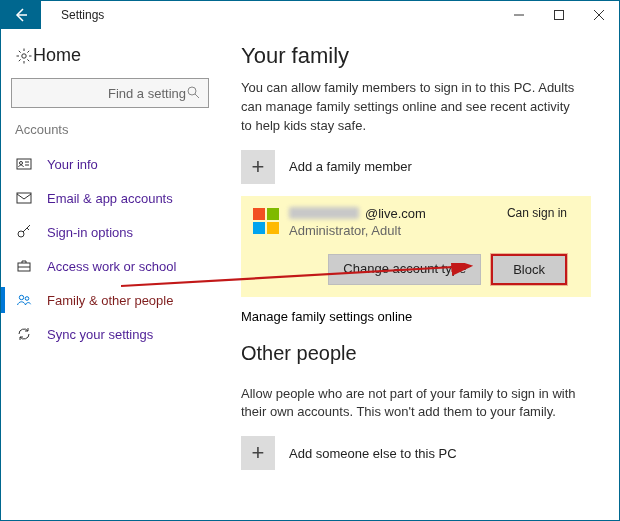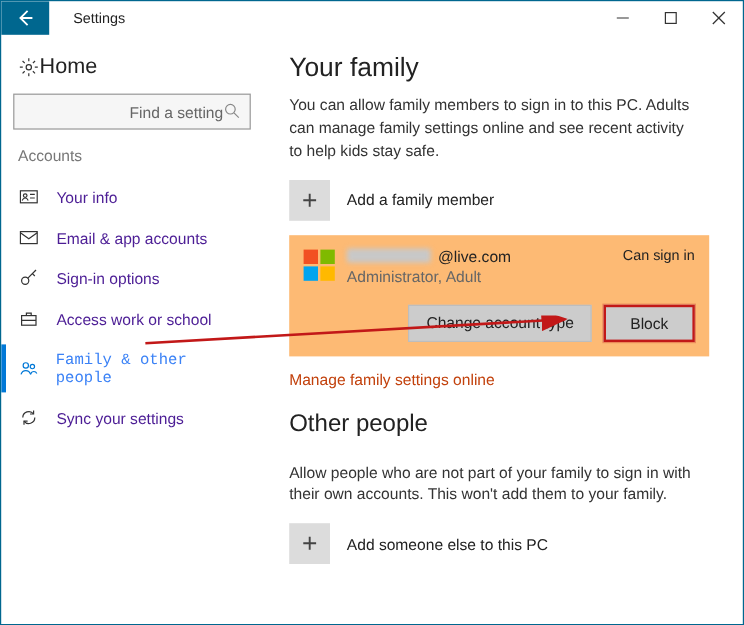--- a/index.html
+++ b/index.html
@@ -80,22 +80,21 @@
   .nav { padding-top:4px; }
   .nav-item {
     display:flex; align-items:center;
     gap:14px;
     padding: 9px 14px;
     font-size:13px;
     color:#4c1d95;
     position:relative;
   }
   .nav-item.selected {
-    color:#3b82f6;
-    font-family:Liberation Mono, monospace;
+    color:#7f1d1d;
   }
   .nav-item.selected::before {
     content:"";
     position:absolute;
     left:0; top:4px; bottom:4px;
     width:4px;
     background:#0078d7;
   }
   .nav-icon { width:18px; display:flex; align-items:center; justify-content:center; color:#333; }
   .nav-item.selected .nav-icon { color:#0078d7; }
@@ -126,22 +125,22 @@
     display:flex; align-items:center; gap:14px;
     margin-bottom:12px;
   }
   .plus-box {
     width:34px; height:34px;
     background:#dcdcdc;
     display:flex; align-items:center; justify-content:center;
     font-size:22px; color:#444;
   }
   .member-card {
-    background:#fdba74;
-    padding:10px 12px 12px 12px;
+    background:#fef9c3;
+    padding:10px 24px 12px 12px;
     position:relative;
     min-height:90px;
   }
   .member-top {
     display:flex; align-items:flex-start; gap:10px;
   }
   .ms-logo {
     width:26px; height:26px;
     display:grid;
     grid-template-columns:1fr 1fr;
@@ -175,21 +174,21 @@
     padding:6px 14px;
     font-size:13px;
     color:#222;
   }
   .btn.block-highlight {
     border:2px solid #c21818;
     box-shadow: 0 0 0 1px rgba(194,24,24,.3);
     padding:6px 20px;
   }
   .link {
-    color:#c2410c;
+    color:#000000;
     font-size:13px;
     margin-top:12px;
     display:inline-block;
   }
   
   .annot-arrow {
     position:absolute;
     left:120px;
     top:262px;
     width:360px;

